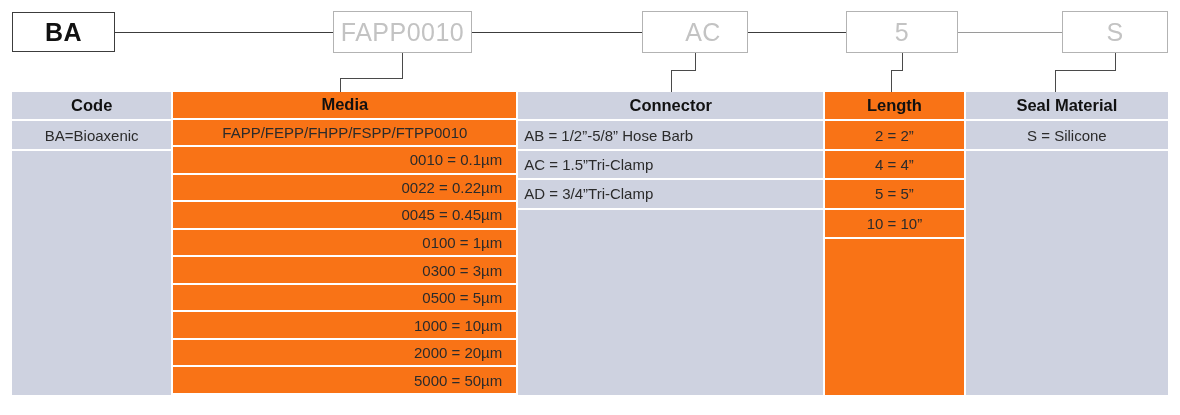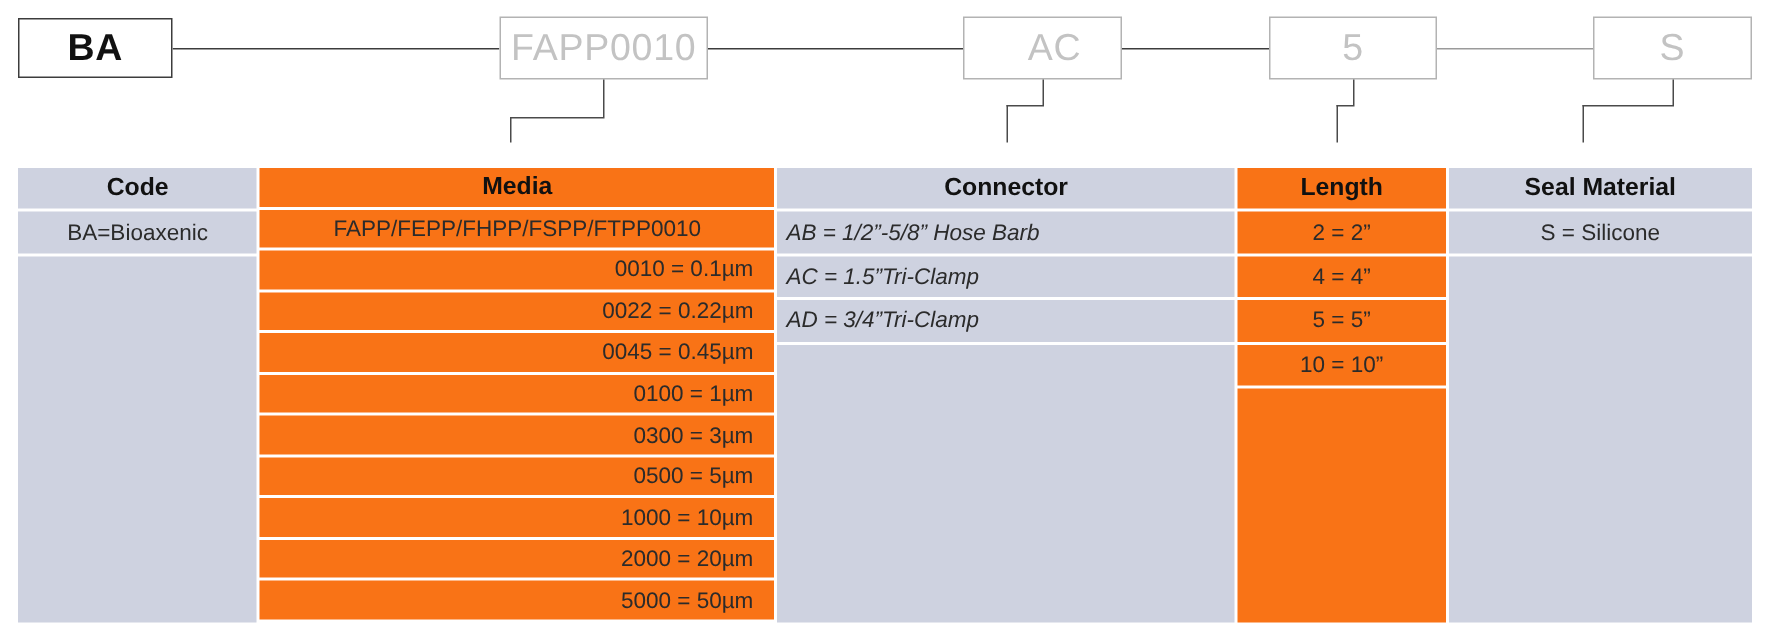--- a/index.html
+++ b/index.html
@@ -38,21 +38,21 @@
   .hline.light{border-top-color:#9a9a9a;}
 
   
   .leader{position:absolute;}
   .leader .v{position:absolute;width:0;border-left:1.5px solid #4a4a4a;}
   .leader .h{position:absolute;height:0;border-top:1.5px solid #4a4a4a;}
 
   
   #table{
     position:absolute;
-    left:12px;top:112px;
+    left:12px;top:92px;
     width:1156px;height:303px;
     display:flex;
     gap:2px;
   }
   .col{
     display:flex;flex-direction:column;
     gap:2px;
   }
   .cell{
     box-sizing:border-box;
@@ -65,21 +65,21 @@
   }
   .cell.head{
     font-weight:bold;
     font-size:16.5px;
     color:#111111;
     justify-content:center;
     height:27.4px;
   }
   .cell.ctr{justify-content:center;}
   .cell.rt{justify-content:flex-end;padding-right:14px;}
-  .cell.lf{justify-content:flex-start;font-style:italic;}
+  .cell.lf{justify-content:flex-start;}
   .filler{flex:1 1 auto;}
 
   
   .tint-blue .cell,.tint-blue .filler{background:#ced2e0;}
   .tint-gray .cell,.tint-gray .filler{background:#f97316;}
 
   
   .w-code{width:160px;}
   .w-media{width:344px;}
   .w-conn{width:306px;}

